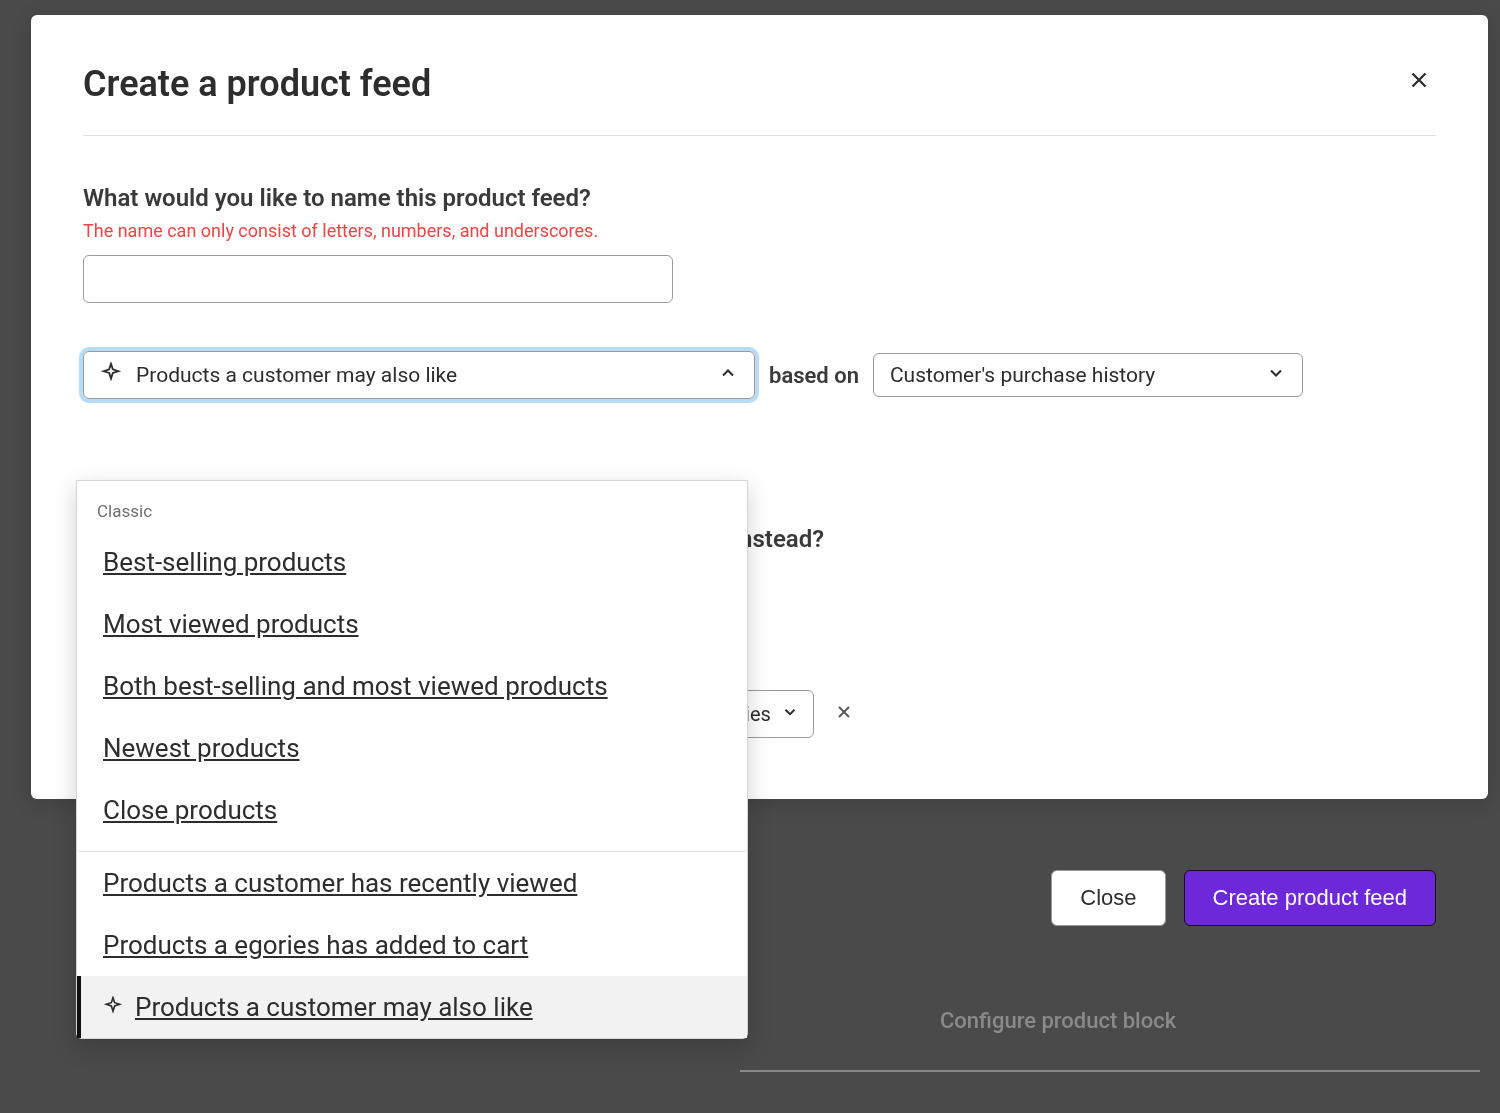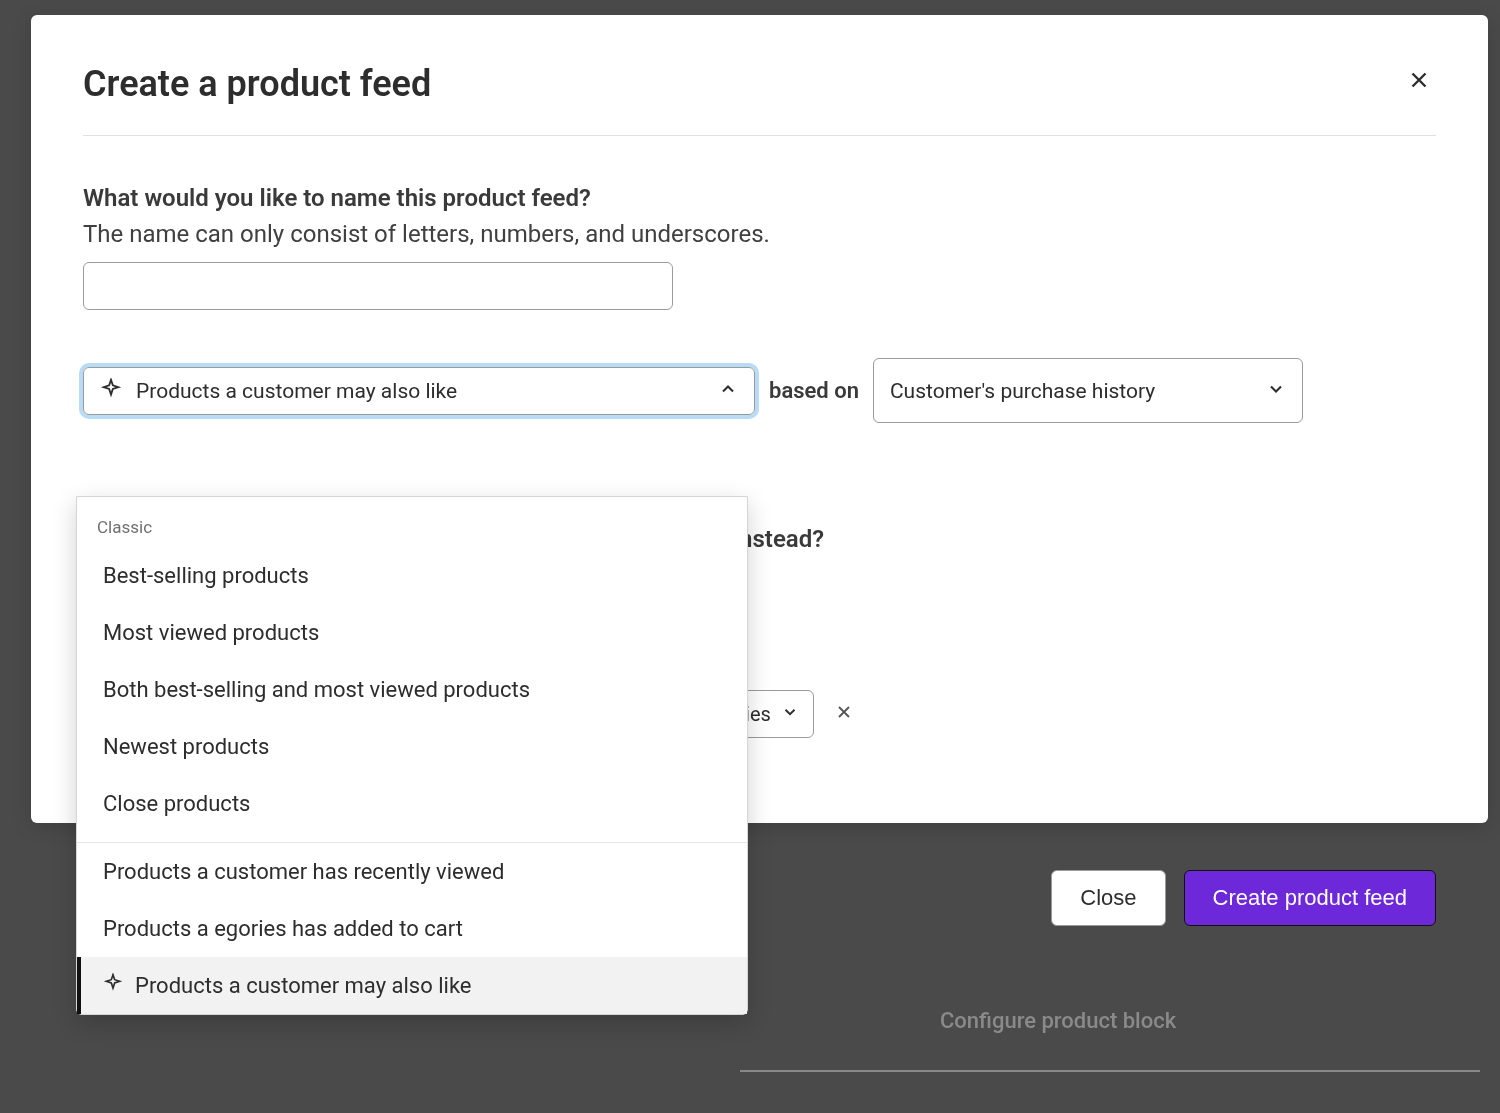--- a/index.html
+++ b/index.html
@@ -47,22 +47,22 @@
 .close-x svg { width: 26px; height: 26px; }
 
 .section { margin-top: 48px; }
 .q-label {
   font-size: 24px;
   font-weight: 600;
   color: #3a3a3a;
   margin-bottom: 8px;
 }
 .q-helper {
-  font-size: 24px;
-  color: #404040;
+  font-size: 18px;
+  color: #ef4444;
   margin-bottom: 14px;
 }
 .text-input {
   width: 590px;
   height: 48px;
   border: 1px solid #9b9b9b;
   border-radius: 6px;
   padding: 0 14px;
   font-size: 18px;
 }
@@ -81,21 +81,21 @@
   border-radius: 6px;
   display: flex;
   align-items: center;
   padding: 0 16px;
   cursor: pointer;
   gap: 14px;
   box-shadow: 0 0 0 4px #b8dcf5;
   position: relative;
 }
 .dropdown-plain {
-  height: 65px;
+  height: 44px;
   border: 1px solid #9b9b9b;
   border-radius: 6px;
   display: flex;
   align-items: center;
   padding: 0 16px;
   cursor: pointer;
   gap: 14px;
   min-width: 430px;
   justify-content: space-between;
 }
@@ -114,35 +114,35 @@
 .dropdown-panel {
   position: absolute;
   top: 480px;
   left: 76px;
   width: 672px;
   background: #fff;
   border: 1px solid #d5d5d5;
   border-radius: 0 0 6px 6px;
   box-shadow: 0 8px 24px rgba(0,0,0,0.18);
   z-index: 100;
-  margin-top: 16px;
 }
 .dd-group-label {
   font-size: 17px;
   color: #707070;
   padding: 20px 20px 10px 20px;
 }
 .dd-option {
-  font-size: 22px;
+  font-size: 26px;
   color: #2d2d2d;
   padding: 16px 20px 16px 26px;
   cursor: pointer;
   display: flex;
   align-items: center;
   gap: 12px;
+  text-decoration: underline;
 }
 .dd-option.selected {
   background: #f2f2f2;
   border-left: 4px solid #111;
   padding-left: 22px;
 }
 .dd-divider {
   height: 1px;
   background: #e5e5e5;
   margin: 10px 0 0 0;

